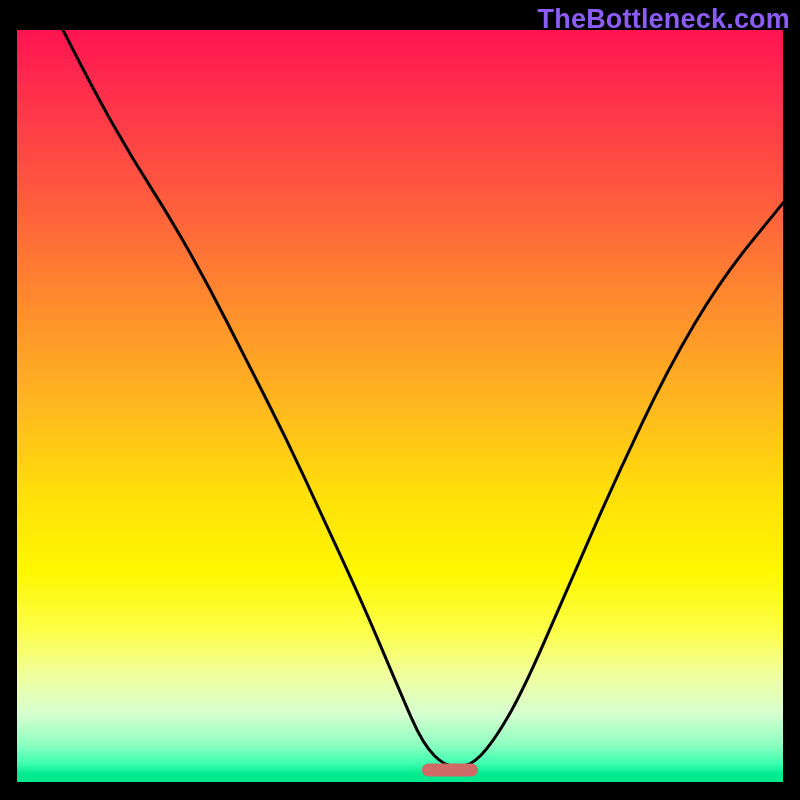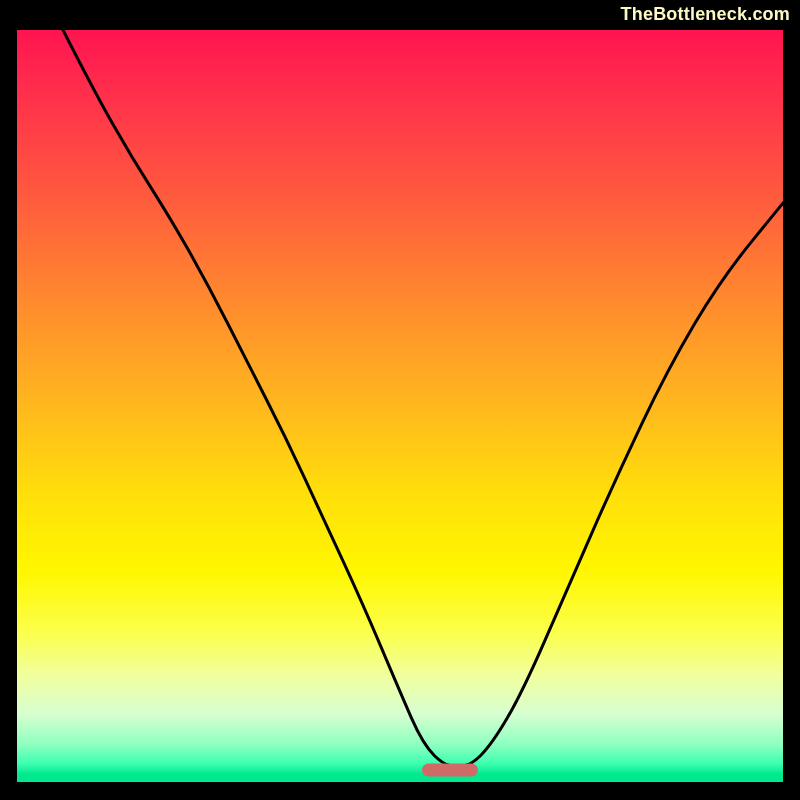--- a/index.html
+++ b/index.html
@@ -14,22 +14,22 @@
   .frame {
     position: relative;
     width: 800px;
     height: 800px;
     background: #000;
   }
   .watermark {
     position: absolute;
     top: 4px;
     right: 10px;
-    color: #fef9c3;
-    font-size: 18px;
+    color: #8b5cf6;
+    font-size: 27px;
     font-weight: 600;
     letter-spacing: 0.2px;
     user-select: none;
     text-align: right;
   }
   .plot-area {
     position: absolute;
     left: 17px;
     top: 30px;
     width: 766px;

